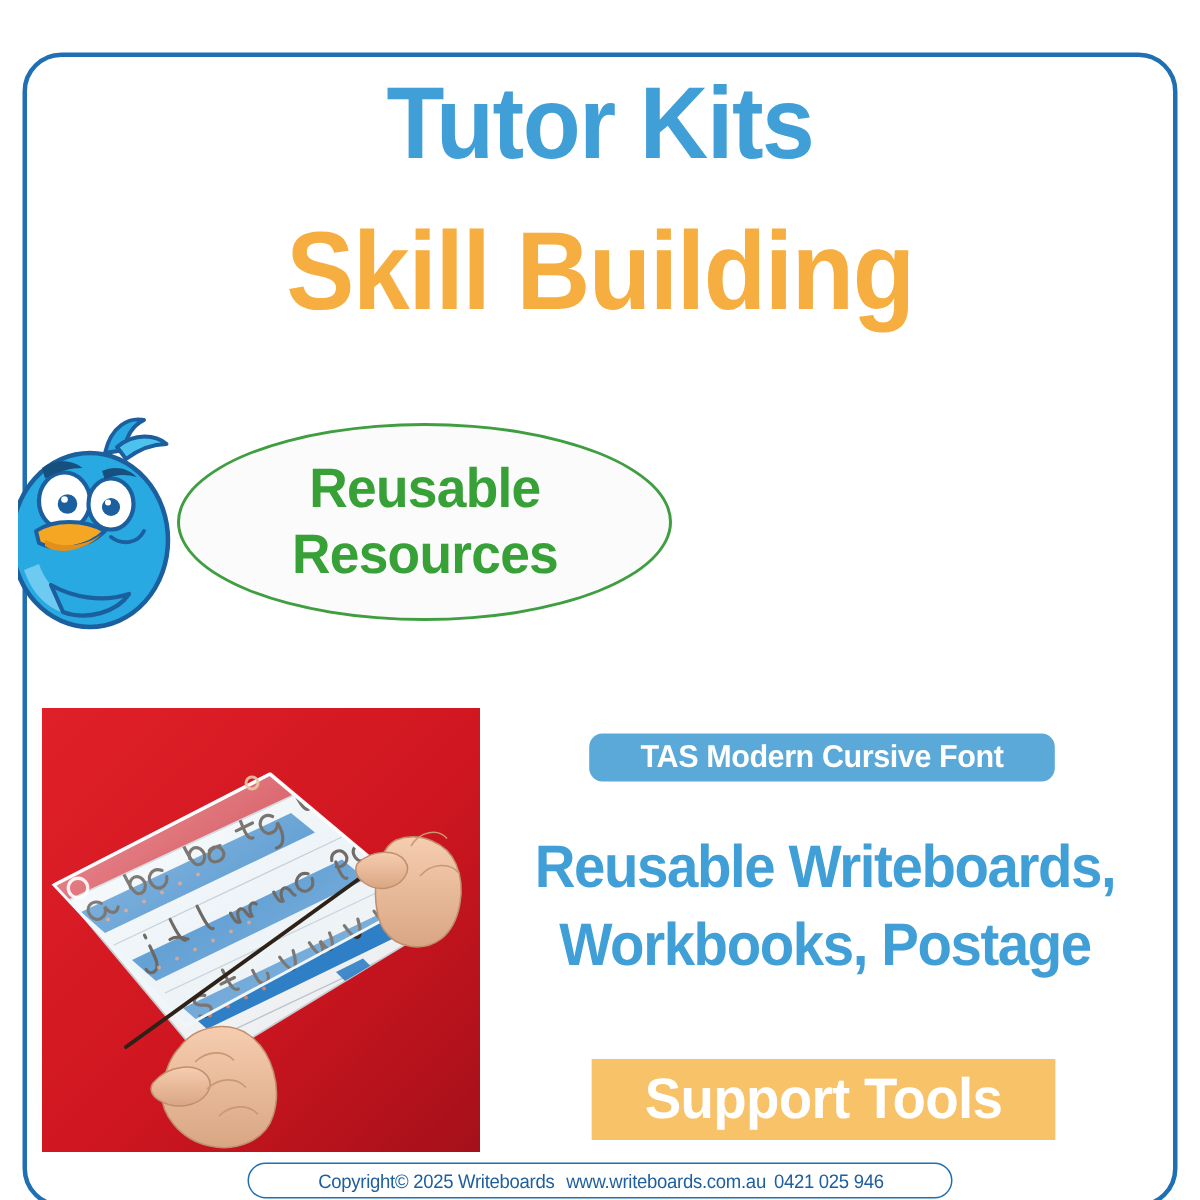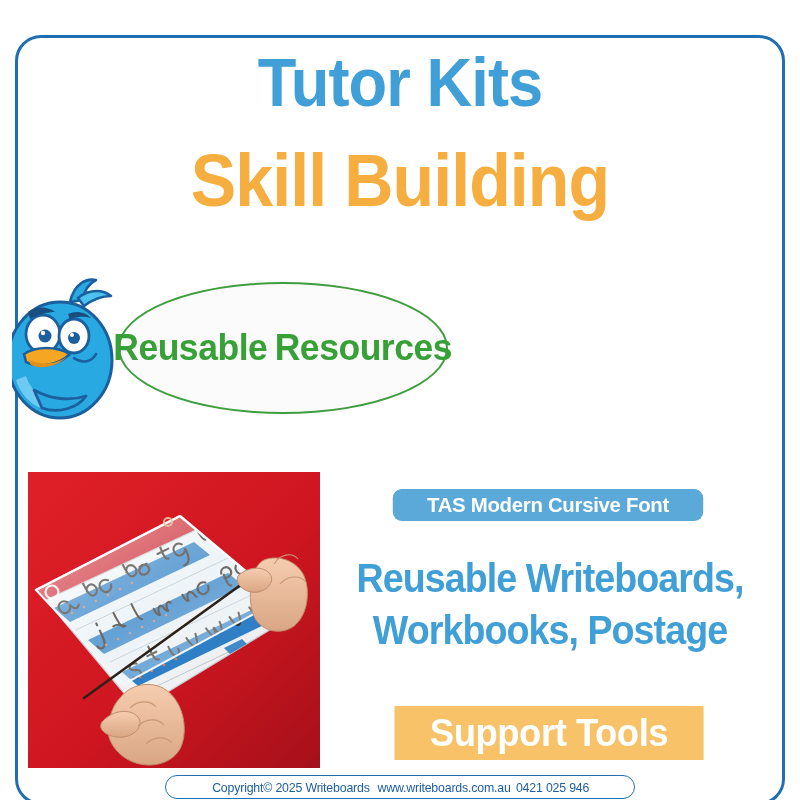--- a/index.html
+++ b/index.html
@@ -56,21 +56,21 @@
   }
   .bird svg{display:block;}
   
   .oval{
     position:absolute;left:118px;top:262px;
     width:330px;height:132px;
     border:2px solid #3f9e3f;
     border-radius:50%;
     background:#fbfbfb;
     box-sizing:border-box;
-    display:flex;flex-direction:row;
+    display:flex;flex-direction:column;
     align-items:center;justify-content:center;
   }
   .oval-line{
     font-family:"Liberation Sans", sans-serif;
     font-weight:bold;
     font-size:37px;
     line-height:44px;
     color:#37a037;
     letter-spacing:-0.5px;
     transform:scaleX(0.96);

